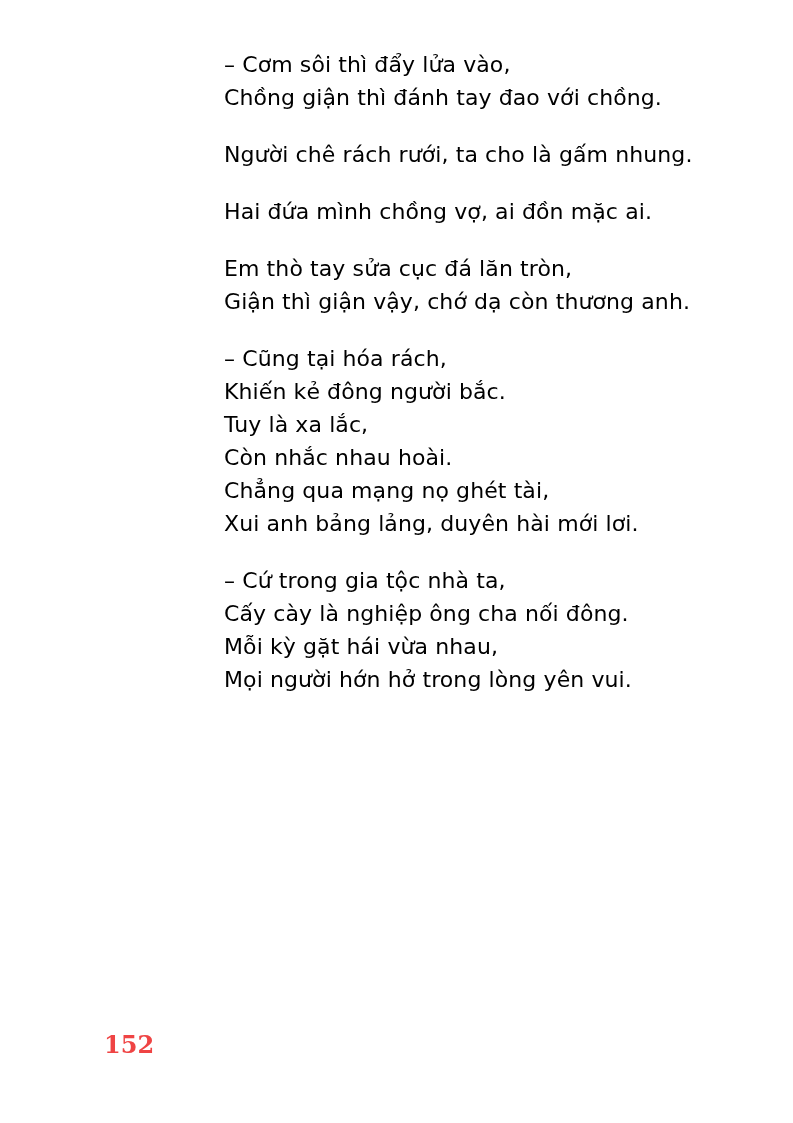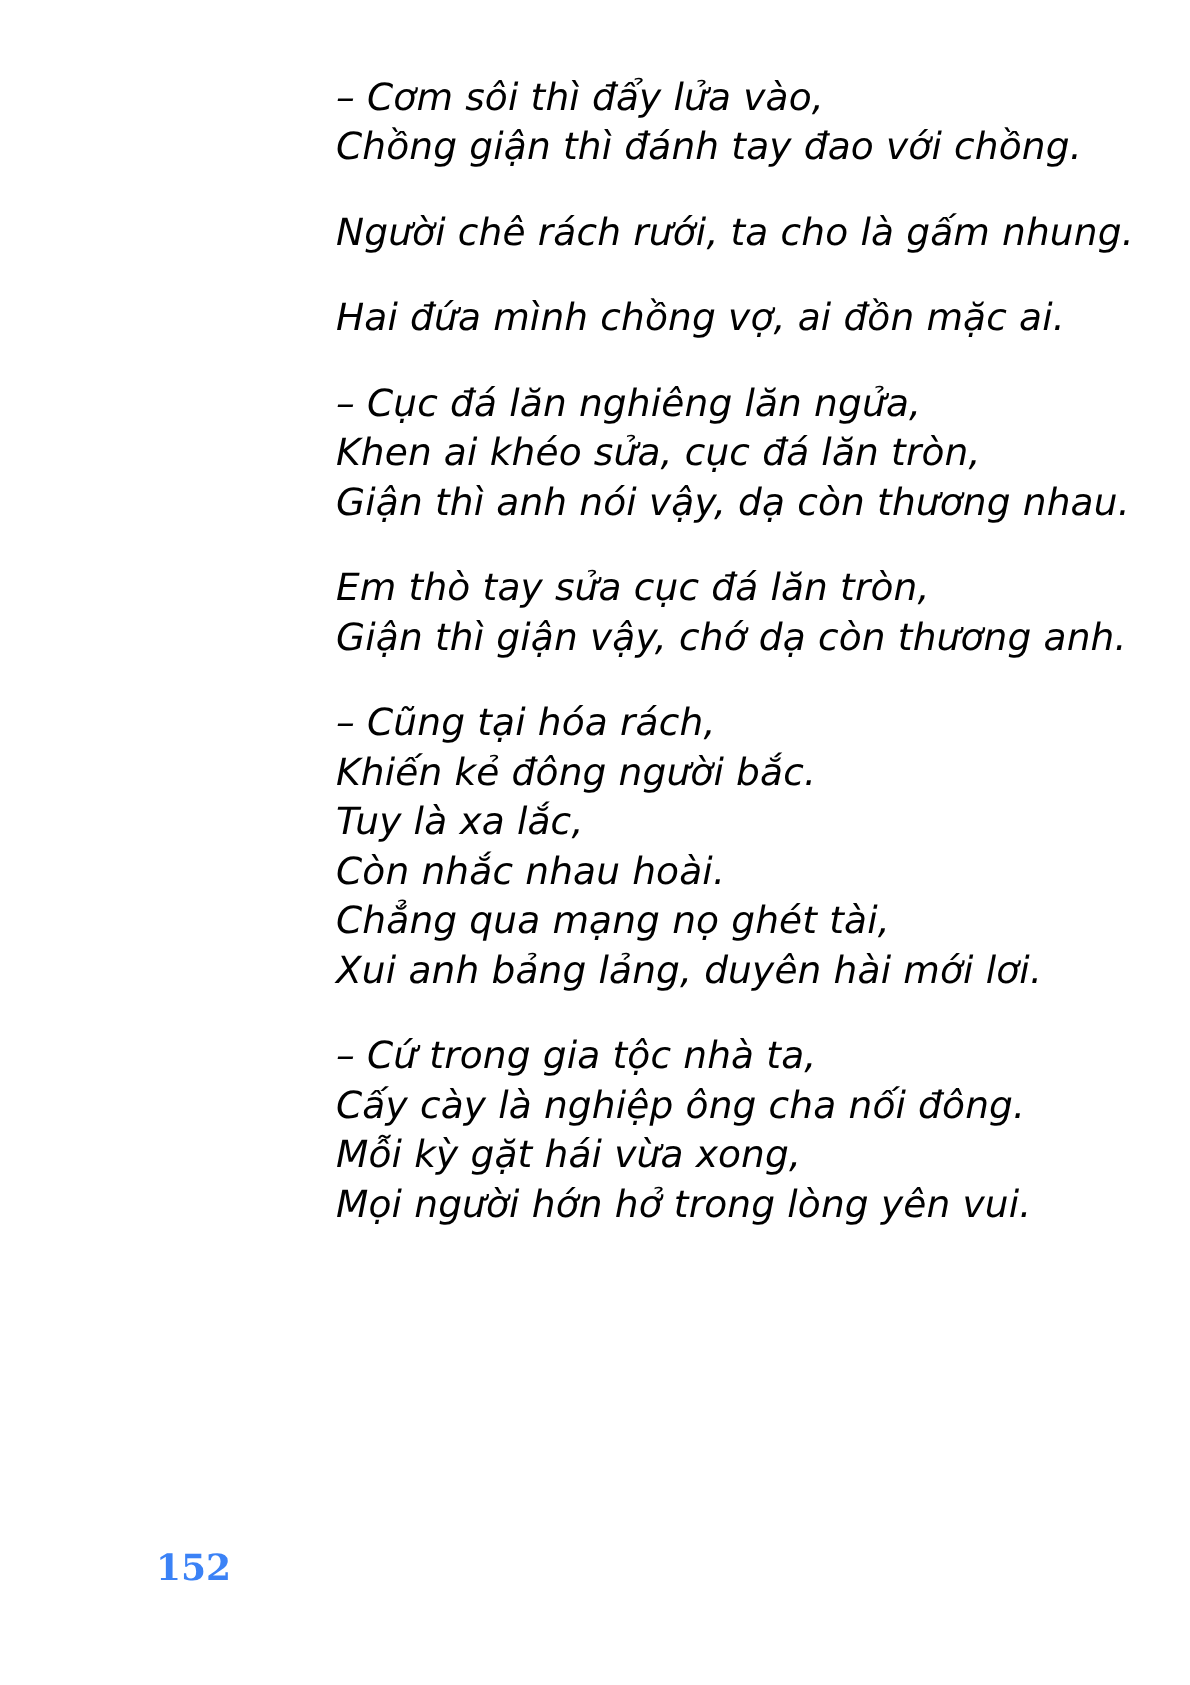--- a/index.html
+++ b/index.html
@@ -26,34 +26,33 @@
     top: 48px;
     width: 520px;
   }
   .stanza {
     margin: 0 0 24px 0;
   }
   .stanza:last-child {
     margin-bottom: 0;
   }
   .line {
-    font-style: italic;
-    font-size: 25px;
+    font-size: 22px;
     line-height: 33px;
     white-space: pre;
     letter-spacing: 0.1px;
   }
   .page-number {
     position: absolute;
     left: 104px;
     top: 1030px;
     font-family: "DejaVu Serif", serif;
     font-weight: bold;
     font-size: 24px;
-    color: #3b82f6;
+    color: #ef4444;
   }
 </style>
 </head>
 <body>
 
 <div class="page">
   <div class="content">
 
     <div class="stanza">
       <div class="line">– Cơm sôi thì đẩy lửa vào,</div>
@@ -61,43 +60,38 @@
     </div>
 
     <div class="stanza">
       <div class="line">Người chê rách rưới, ta cho là gấm nhung.</div>
     </div>
 
     <div class="stanza">
       <div class="line">Hai đứa mình chồng vợ, ai đồn mặc ai.</div>
     </div>
 
-    <div class="stanza">
-      <div class="line">– Cục đá lăn nghiêng lăn ngửa,</div>
-      <div class="line">Khen ai khéo sửa, cục đá lăn tròn,</div>
-      <div class="line">Giận thì anh nói vậy, dạ còn thương nhau.</div>
-    </div>
 
     <div class="stanza">
       <div class="line">Em thò tay sửa cục đá lăn tròn,</div>
       <div class="line">Giận thì giận vậy, chớ dạ còn thương anh.</div>
     </div>
 
     <div class="stanza">
       <div class="line">– Cũng tại hóa rách,</div>
       <div class="line">Khiến kẻ đông người bắc.</div>
       <div class="line">Tuy là xa lắc,</div>
       <div class="line">Còn nhắc nhau hoài.</div>
       <div class="line">Chẳng qua mạng nọ ghét tài,</div>
       <div class="line">Xui anh bảng lảng, duyên hài mới lơi.</div>
     </div>
 
     <div class="stanza">
       <div class="line">– Cứ trong gia tộc nhà ta,</div>
       <div class="line">Cấy cày là nghiệp ông cha nối đông.</div>
-      <div class="line">Mỗi kỳ gặt hái vừa xong,</div>
+      <div class="line">Mỗi kỳ gặt hái vừa nhau,</div>
       <div class="line">Mọi người hớn hở trong lòng yên vui.</div>
     </div>
 
   </div>
 
   <div class="page-number">152</div>
 </div>
 
 </body></html>

